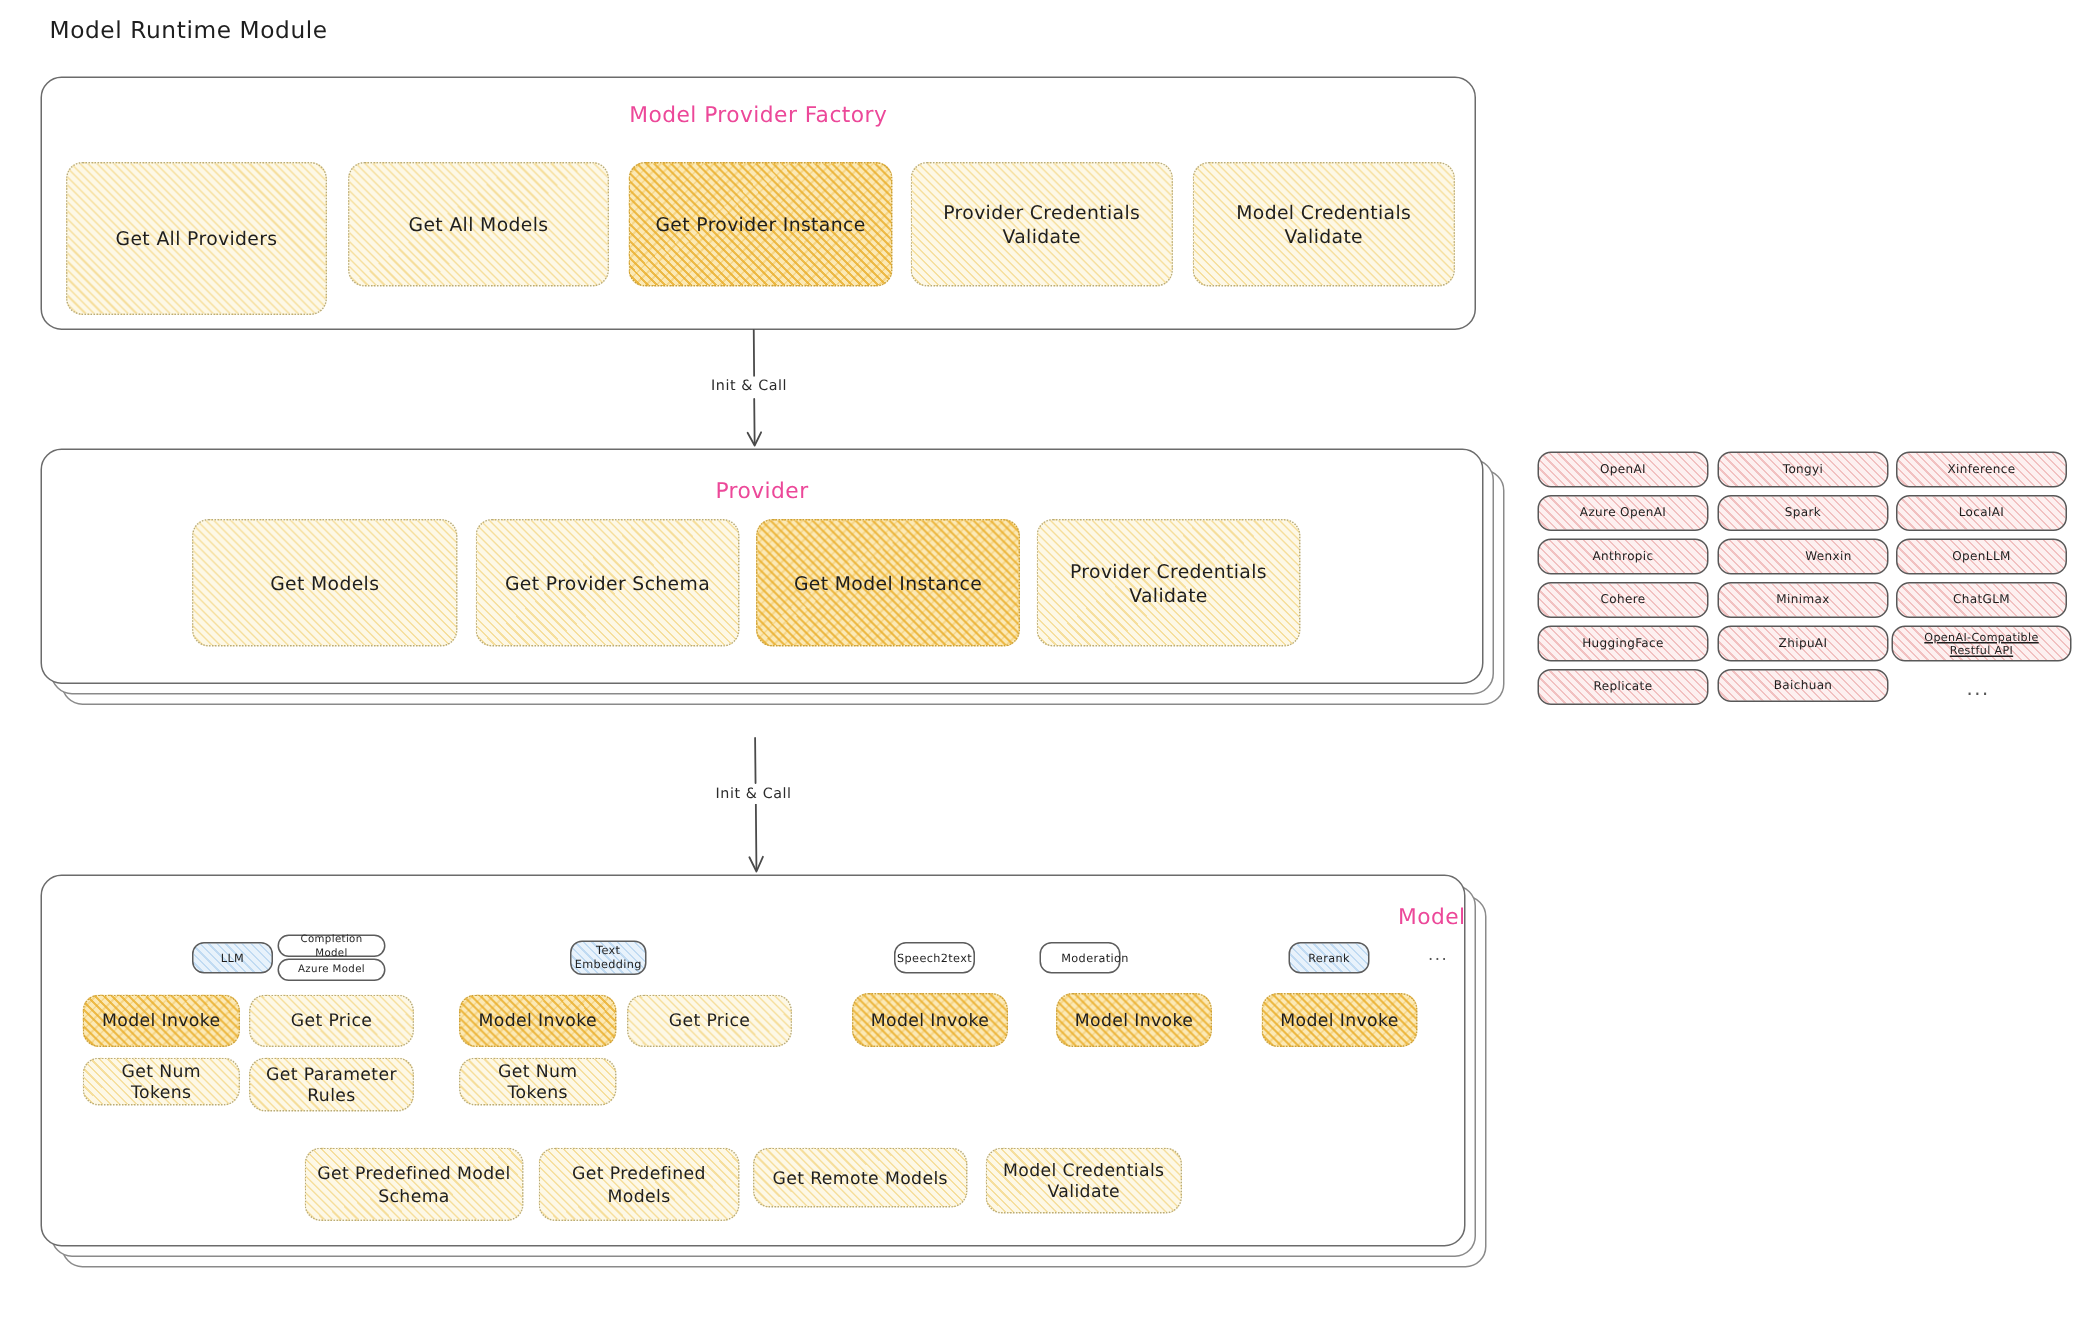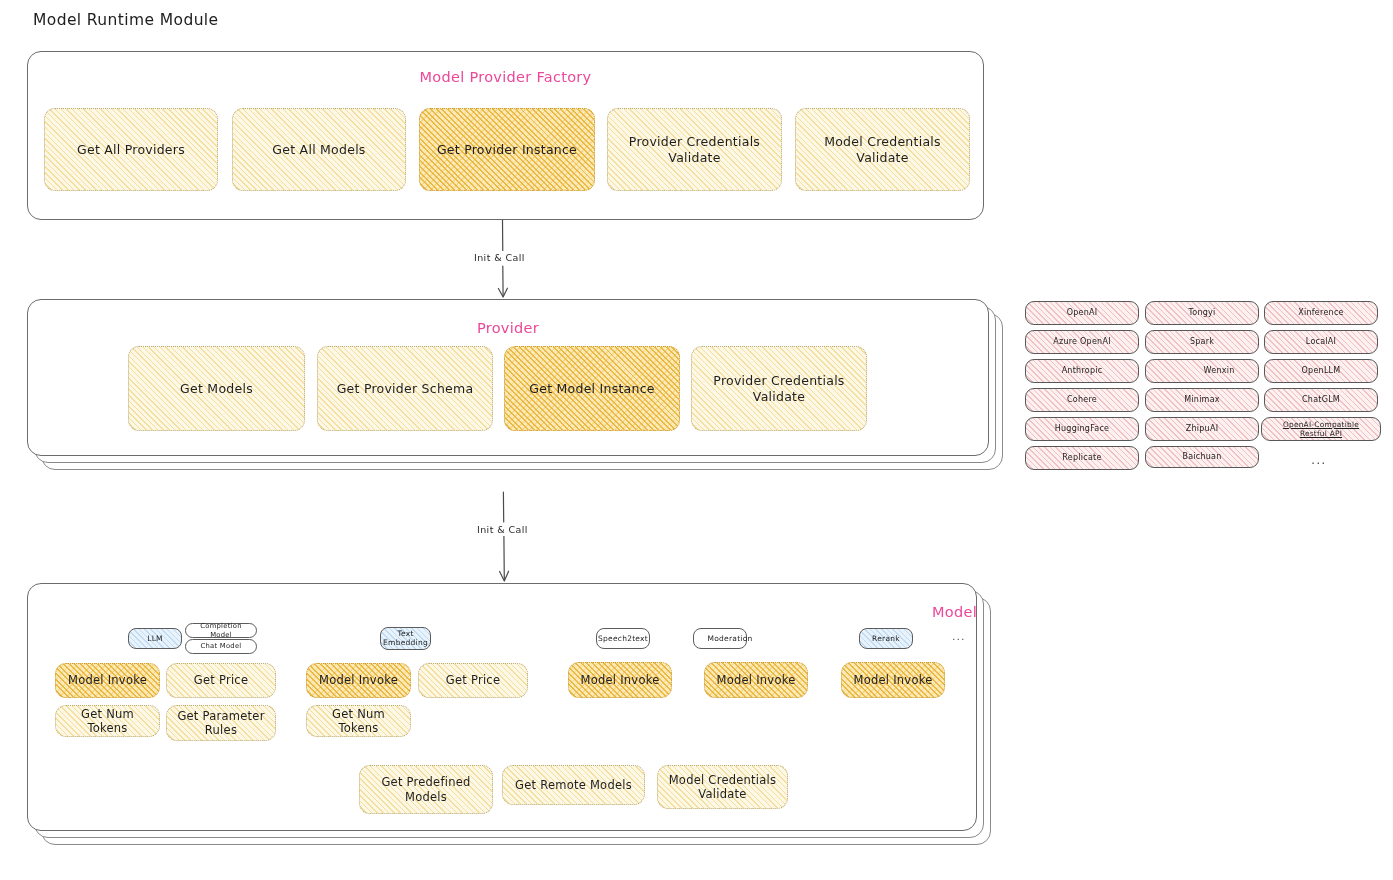--- a/index.html
+++ b/index.html
@@ -168,21 +168,21 @@
 <body>
 
 <div class="canvas">
 
   <div class="sketch-title page-title">Model Runtime Module</div>
 
   <div class="card" style="left:27px; top:51px; width:957px; height:169px;">
   </div>
   <div class="card-title" style="left:27px; top:69px; width:957px;">Model Provider Factory</div>
 
-  <div class="node fill-light" style="left:44px; top:108px; width:174px; height:83px; font-size:12.5px;">
+  <div class="node fill-light" style="left:44px; top:108px; width:174px; height:102px; font-size:12.5px;">
     <span>Get All Providers</span>
   </div>
   <div class="node fill-light" style="left:232px; top:108px; width:174px; height:83px; font-size:12.5px;">
     <span>Get All Models</span>
   </div>
   <div class="node fill-strong" style="left:419px; top:108px; width:176px; height:83px; font-size:12.5px;">
     <span>Get Provider Instance</span>
   </div>
   <div class="node fill-light" style="left:607px; top:108px; width:175px; height:83px; font-size:12.5px;">
     <span>Provider Credentials Validate</span>
@@ -283,21 +283,21 @@
   <div class="card" style="left:27px; top:583px; width:950px; height:248px;"></div>
   <div class="card-title" style="left:27px; top:604px; width:950px;text-align:right;">Model</div>
 
   <div class="node fill-blue" style="left:128px; top:628px; width:54px; height:21px;">
     <span>LLM</span>
   </div>
   <div class="node fill-plain" style="left:185px; top:623px; width:72px; height:15px; font-size:6.8px;">
     <span>Completion Model</span>
   </div>
   <div class="node fill-plain" style="left:185px; top:639px; width:72px; height:15px; font-size:6.8px;">
-    <span>Chat Model</span>
+    <span>Azure Model</span>
   </div>
 
   <div class="node fill-strong" style="left:55px; top:663px; width:105px; height:35px; font-size:11.5px;">
     <span>Model Invoke</span>
   </div>
   <div class="node fill-light" style="left:166px; top:663px; width:110px; height:35px; font-size:11.5px;">
     <span>Get Price</span>
   </div>
   <div class="node fill-light" style="left:55px; top:705px; width:105px; height:32px; font-size:11.5px;">
     <span>Get Num Tokens</span>
@@ -335,20 +335,23 @@
   </div>
 
   <div class="node fill-blue" style="left:859px; top:628px; width:54px; height:21px;">
     <span>Rerank</span>
   </div>
   <div class="node fill-strong" style="left:841px; top:662px; width:104px; height:36px; font-size:11.5px;">
     <span>Model Invoke</span>
   </div>
   <div class="ellipsis" style="left:952px; top:630px; font-size:11px;">...</div>
 
+  <div class="node fill-light" style="left:203px; top:765px; width:146px; height:49px; font-size:11.5px;">
+    <span>Get Predefined Model Schema</span>
+  </div>
   <div class="node fill-light" style="left:359px; top:765px; width:134px; height:49px; font-size:11.5px;">
     <span>Get Predefined Models</span>
   </div>
   <div class="node fill-light" style="left:502px; top:765px; width:143px; height:40px; font-size:11.5px;">
     <span>Get Remote Models</span>
   </div>
   <div class="node fill-light" style="left:657px; top:765px; width:131px; height:44px; font-size:11.5px;">
     <span>Model Credentials Validate</span>
   </div>
 

